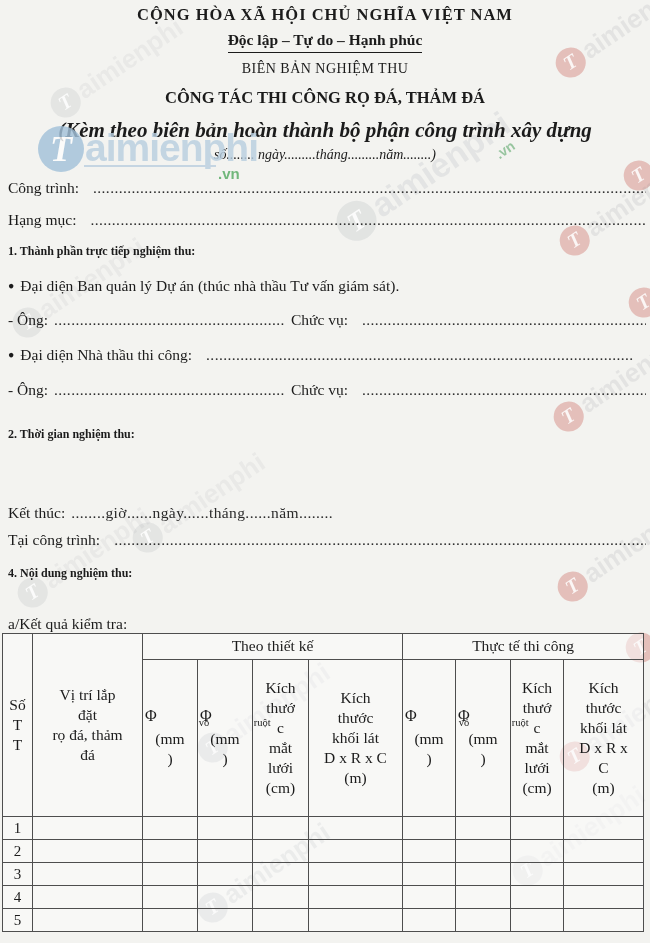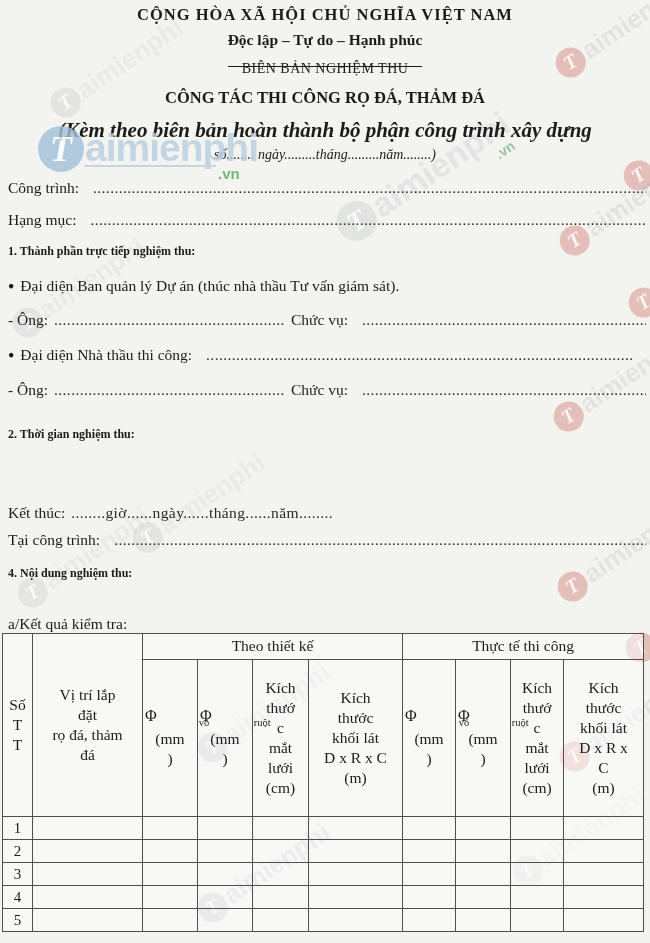--- a/index.html
+++ b/index.html
@@ -65,21 +65,21 @@
     color:#b9cfe0;line-height:44px;margin-left:1px;letter-spacing:-1px;
   }
   .brand-underline{position:absolute;left:46px;top:39px;width:132px;height:2px;background:#bccfdf;}
   .brand-vn{position:absolute;left:180px;top:39px;font:bold 15px "Liberation Sans",sans-serif;color:#55ab62;}
 
   
   .c{position:absolute;left:0;right:0;text-align:center;white-space:nowrap;}
   .line{position:absolute;left:8px;right:4px;white-space:nowrap;overflow:hidden;font-size:15.5px;}
   .h-national{top:5px;font-size:16.5px;font-weight:bold;letter-spacing:1px;}
   .h-motto{top:31px;font-size:15.5px;}
-  .h-motto span{font-weight:bold;border-bottom:1.5px solid #1b1b1b;padding-bottom:18px;}
+  .h-motto span{font-weight:bold;border-bottom:1.5px solid #1b1b1b;padding-bottom:4px;}
   .h-title{top:61px;font-size:14px;font-weight:normal;letter-spacing:0.5px;}
   .h-subtitle{top:88px;font-size:16.5px;font-weight:bold;}
   .h-note1{top:118px;font-size:21px;font-style:italic;font-weight:bold;}
   .h-note2{top:147px;font-size:14px;font-style:italic;}
   .sec-title{font-size:12px;font-weight:bold;}
   .dots{letter-spacing:0.4px;color:#2a2a2a;}
   .gap-s{display:inline-block;width:14px;}
   .gap-xs{display:inline-block;width:6px;}
   .bullet{font-size:10.5px;vertical-align:2px;margin-right:6px;}
 

